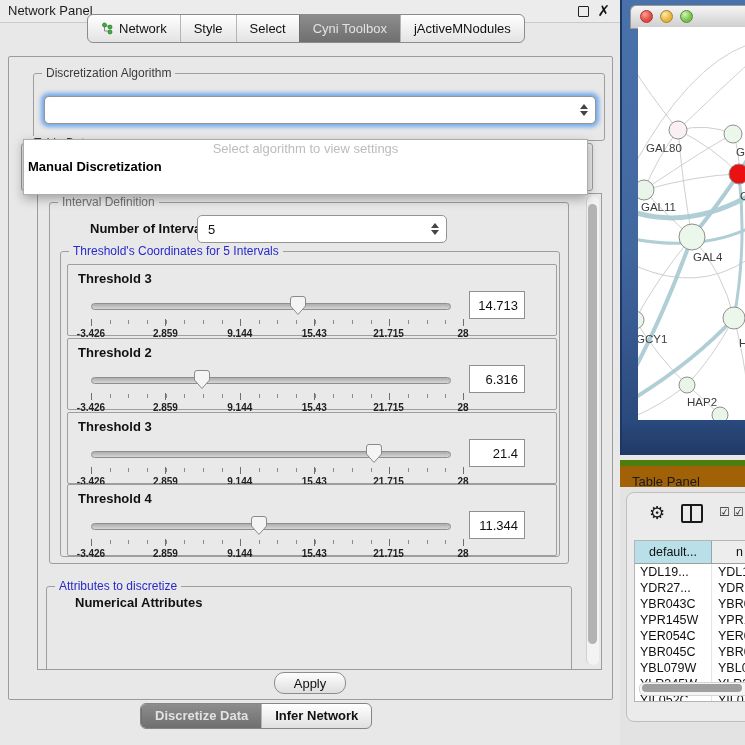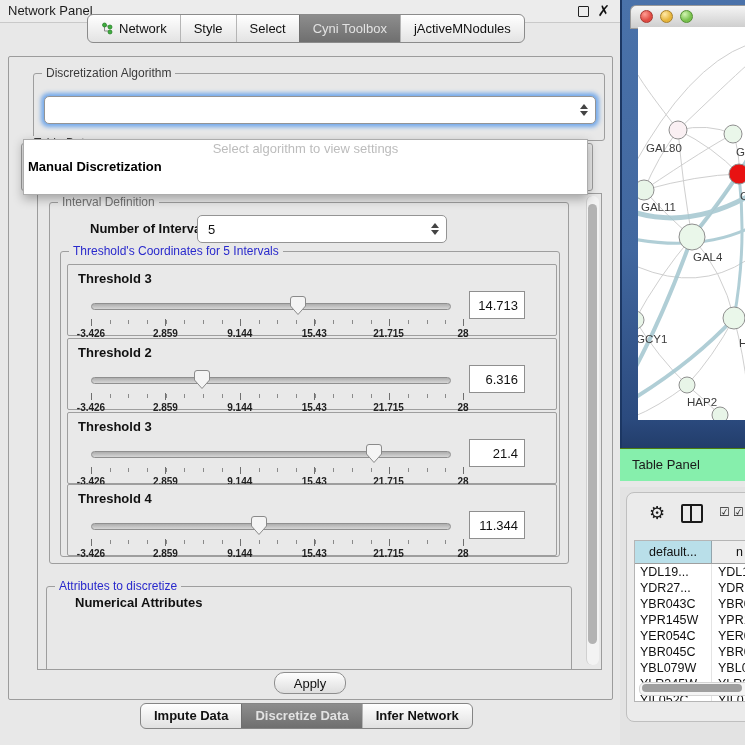--- a/index.html
+++ b/index.html
@@ -76,22 +76,22 @@
     background:linear-gradient(180deg,#4a72aa 0%,#41679f 55%,#2b4a7e 92%,#203a66 100%);
     border-left:2px solid #1c3763;}
   .net-titlebar{position:absolute;left:8px;top:5px;width:117px;height:22px;
     background:linear-gradient(#f5f5f5,#cdcdcd);border:1px solid #9a9a9a;border-right:none;
     border-top-left-radius:6px;}
   .light{position:absolute;top:4px;width:13px;height:13px;border-radius:50%;}
   .light.red{left:9px;background:radial-gradient(circle at 35% 30%,#ff9d93,#df4b43 60%);border:1px solid #a8352f;box-sizing:border-box;}
   .light.yellow{left:29px;background:radial-gradient(circle at 35% 30%,#ffe9a8,#e6b53c 60%);border:1px solid #a8812a;box-sizing:border-box;}
   .light.green{left:49px;background:radial-gradient(circle at 35% 30%,#d2f5b2,#79c14e 60%);border:1px solid #529032;box-sizing:border-box;}
   #net-canvas{position:absolute;left:16px;top:27px;width:109px;height:393px;background:#fff;}
-  #table-strip{position:absolute;left:620px;top:448px;width:125px;height:32px;background:#86efac;
-    border-top:1px solid #4d7c0f;}
+  #table-strip{position:absolute;left:620px;top:460px;width:125px;height:32px;background:#a16207;
+    border-top:6px solid #4d7c0f;}
   #table-strip span{position:absolute;left:12px;top:0;line-height:32px;font-size:13px;color:#1a1a1a;}
   #table-panel{position:absolute;left:620px;top:487px;width:125px;height:258px;background:#e3e3e3;}
   #tp-inner{position:absolute;left:6px;top:5px;width:130px;height:228px;background:#ebebeb;
     border:1px solid #bfbfbf;border-radius:8px;}
   .tp-toolbar{position:absolute;left:0;top:6px;width:100%;height:32px;}
   .gear-glyph{position:absolute;left:22px;top:3px;font-size:18px;color:#1a1a1a;font-family:"DejaVu Sans",sans-serif;}
   .split-icon{position:absolute;left:54px;top:5px;width:18px;height:15px;border:2px solid #1a1a1a;border-radius:2px;}
   .split-icon i{position:absolute;left:7px;top:0;width:2px;height:100%;background:#1a1a1a;}
   .cb-glyph{position:absolute;top:6px;font-size:12px;color:#1a1a1a;font-family:"DejaVu Sans",sans-serif;}
   .tp-table{position:absolute;left:7px;top:47px;width:118px;height:160px;background:#fff;
@@ -295,23 +295,20 @@
 
       <div class="vscroll">
         <div class="thumb"></div>
       </div>
     </div>
 
     <button id="apply-btn">Apply</button>
   </div>
 
   <div class="cp-bottom-tabs">
-    <div class="cp-tab">
-        <span>Impute Data</span>
-      </div>
     <div class="cp-tab sel">
         <span>Discretize Data</span>
       </div>
     <div class="cp-tab">
         <span>Infer Network</span>
       </div>
   </div>
 </div>
 
 <div id="net-window">

